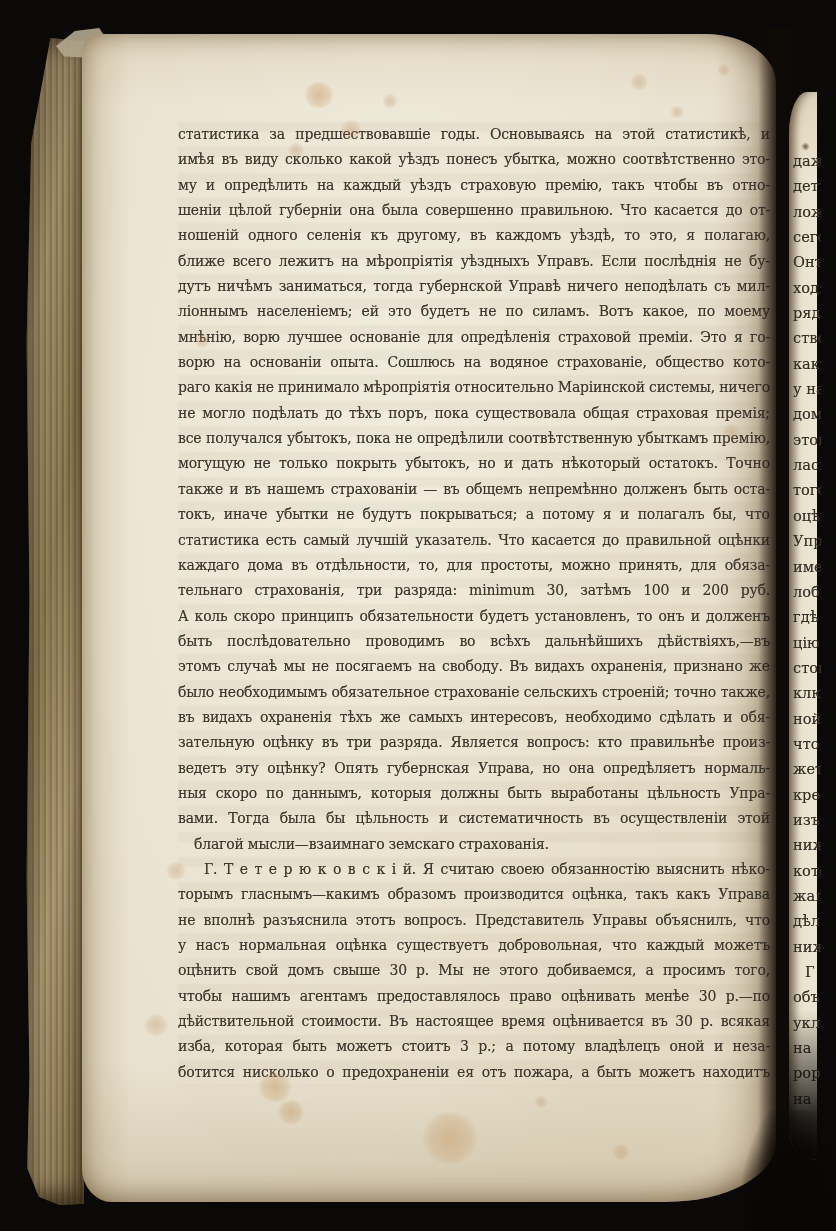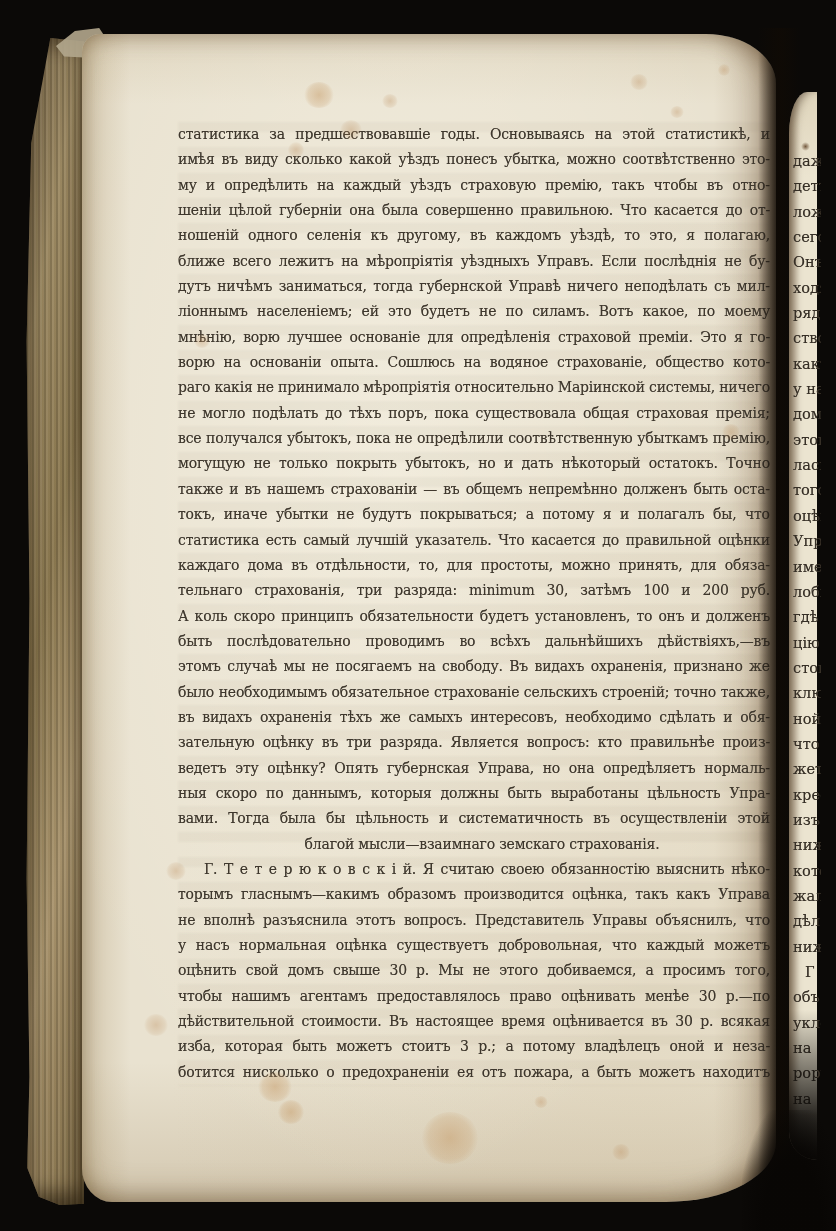--- a/index.html
+++ b/index.html
@@ -34,21 +34,21 @@
     font-size:15.5px;letter-spacing:1.5px;color:#46403a;}
 
   .show-through{position:absolute;left:96px;top:88px;width:592px;height:964px;
     background:repeating-linear-gradient(to bottom, rgba(135,120,95,0.06) 0 10px, rgba(135,120,95,0) 10px 25.35px);
     filter:blur(1px);}
 
   .text-column{position:absolute;left:96px;top:88px;width:592px;color:#3e372d;}
   .line{display:flex;justify-content:space-between;white-space:nowrap;
     height:25.35px;line-height:25.35px;font-size:14px;letter-spacing:-0.2px;
     text-shadow:0 0 0.5px rgba(62,55,45,0.55);}
-  .line.last{justify-content:center;gap:0.30em;margin-left:16px;}
+  .line.last{justify-content:flex-start;gap:0.30em;margin-left:16px;}
   .line.indent{padding-left:26px;}
 
   
   .gutter-shadow{position:absolute;left:758px;top:28px;width:42px;height:1203px;
     background:linear-gradient(to right, rgba(15,10,5,0) 0%, rgba(15,10,5,0.82) 45%, rgba(15,10,5,0.92) 58%, rgba(15,10,5,0) 100%);}
   .gutter-bottom{position:absolute;left:742px;top:1110px;width:100px;height:121px;
     background:radial-gradient(ellipse at 50% 100%, rgba(8,6,4,0.98) 42%, rgba(8,6,4,0) 78%);}
 
   
   .page-right{position:absolute;left:789px;top:92px;width:28px;height:1068px;

